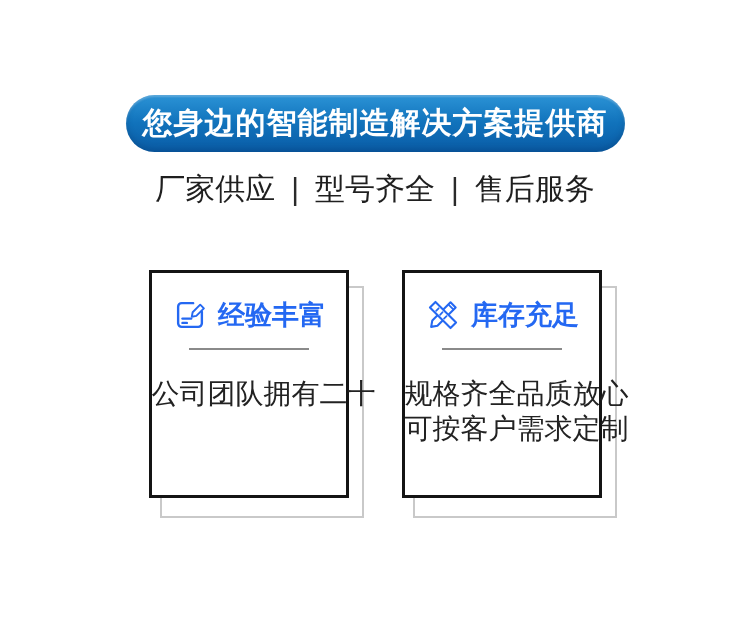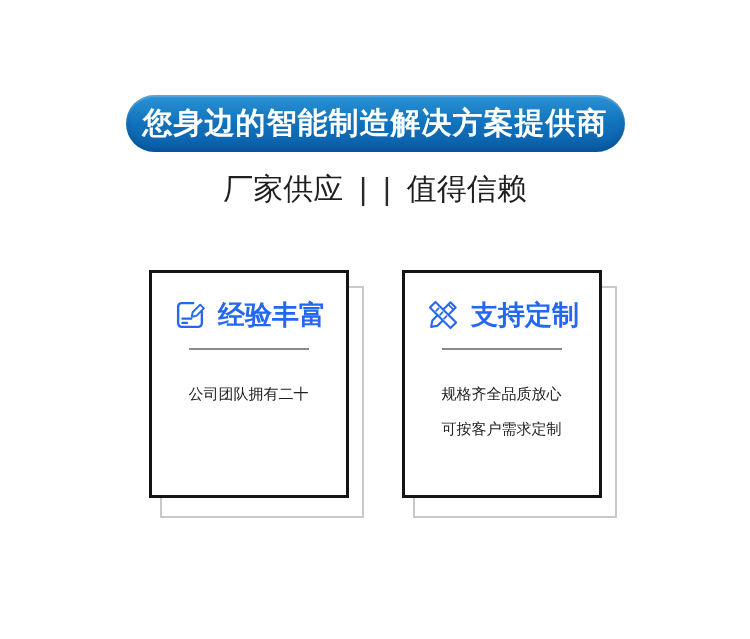--- a/index.html
+++ b/index.html
@@ -75,22 +75,22 @@
   .card-header svg { width:38px; height:38px; flex:0 0 auto; }
   .card-title {
     font-size:27px;
     font-weight:700;
     color:var(--accent);
     white-space:nowrap;
   }
   .divider { width:120px; height:2px; background:var(--divider); margin:13px auto 0; }
   .card-body {
     margin-top:26px;
-    text-align:center;
-    font-size:15px;
+    text-align:left;
+    font-size:28px;
     line-height:35px;
     color:var(--body-text);
   }
   .body-line { white-space:nowrap; }
   .ic-stroke { stroke:var(--accent); fill:none; stroke-linecap:round; stroke-linejoin:round; }
   .ic-fill { fill:var(--accent); }
   .ic-white-stroke { stroke:#fff; fill:none; stroke-linecap:round; }
   .ic-panel { fill:#fff; stroke:var(--accent); stroke-linejoin:round; }
 </style>
 </head>
@@ -98,22 +98,23 @@
 
 <div class="banner-wrap">
   <div class="banner">
     <span>您身边的智能制造解决方案提供商</span>
   </div>
 </div>
 
 <div class="tagline">
   <span>厂家供应</span>
   <span class="sep">|</span>
+  <span>型号齐全</span>
   <span class="sep">|</span>
-  <span>值得信赖</span>
+  <span>售后服务</span>
 </div>
 
 <div class="cards">
 
   <div class="card-wrap">
     <div class="card">
       <div class="card-header">
         <svg viewBox="0 0 48 48" aria-hidden="true">
           <path class="ic-stroke" stroke-width="3" d="M28 9 H13.5 C11 9 9 11 9 13.5 V34.5 C9 37 11 39 13.5 39 H34.5 C37 39 39 37 39 34.5 V20"></path>
           <g transform="rotate(45 32.5 20)">
@@ -135,21 +136,21 @@
     <div class="card">
       <div class="card-header">
         <svg viewBox="0 0 48 48" aria-hidden="true">
           <path class="ic-panel" stroke-width="2.6" d="M33.5 8 L40 14.5 L17 37.5 L9 39 L10.5 31 Z"></path>
           <path class="ic-stroke" stroke-width="2.2" d="M31 11 l6 6"></path>
           <path class="ic-panel" stroke-width="2.6" d="M7.5 14.5 L14.5 7.5 L40.5 33.5 L33.5 40.5 Z"></path>
           <path class="ic-stroke" stroke-width="2.2" d="M18.5 15.5 l-3.2 3.2"></path>
           <path class="ic-stroke" stroke-width="2.2" d="M23.5 20.5 l-3.2 3.2"></path>
           <path class="ic-stroke" stroke-width="2.2" d="M28.5 25.5 l-3.2 3.2"></path>
         </svg>
-        <span class="card-title">支持定制</span>
+        <span class="card-title">库存充足</span>
       </div>
       <div class="divider"></div>
       <div class="card-body">
         <div class="body-line">规格齐全品质放心</div>
         <div class="body-line">可按客户需求定制</div>
       </div>
     </div>
   </div>
 
 

